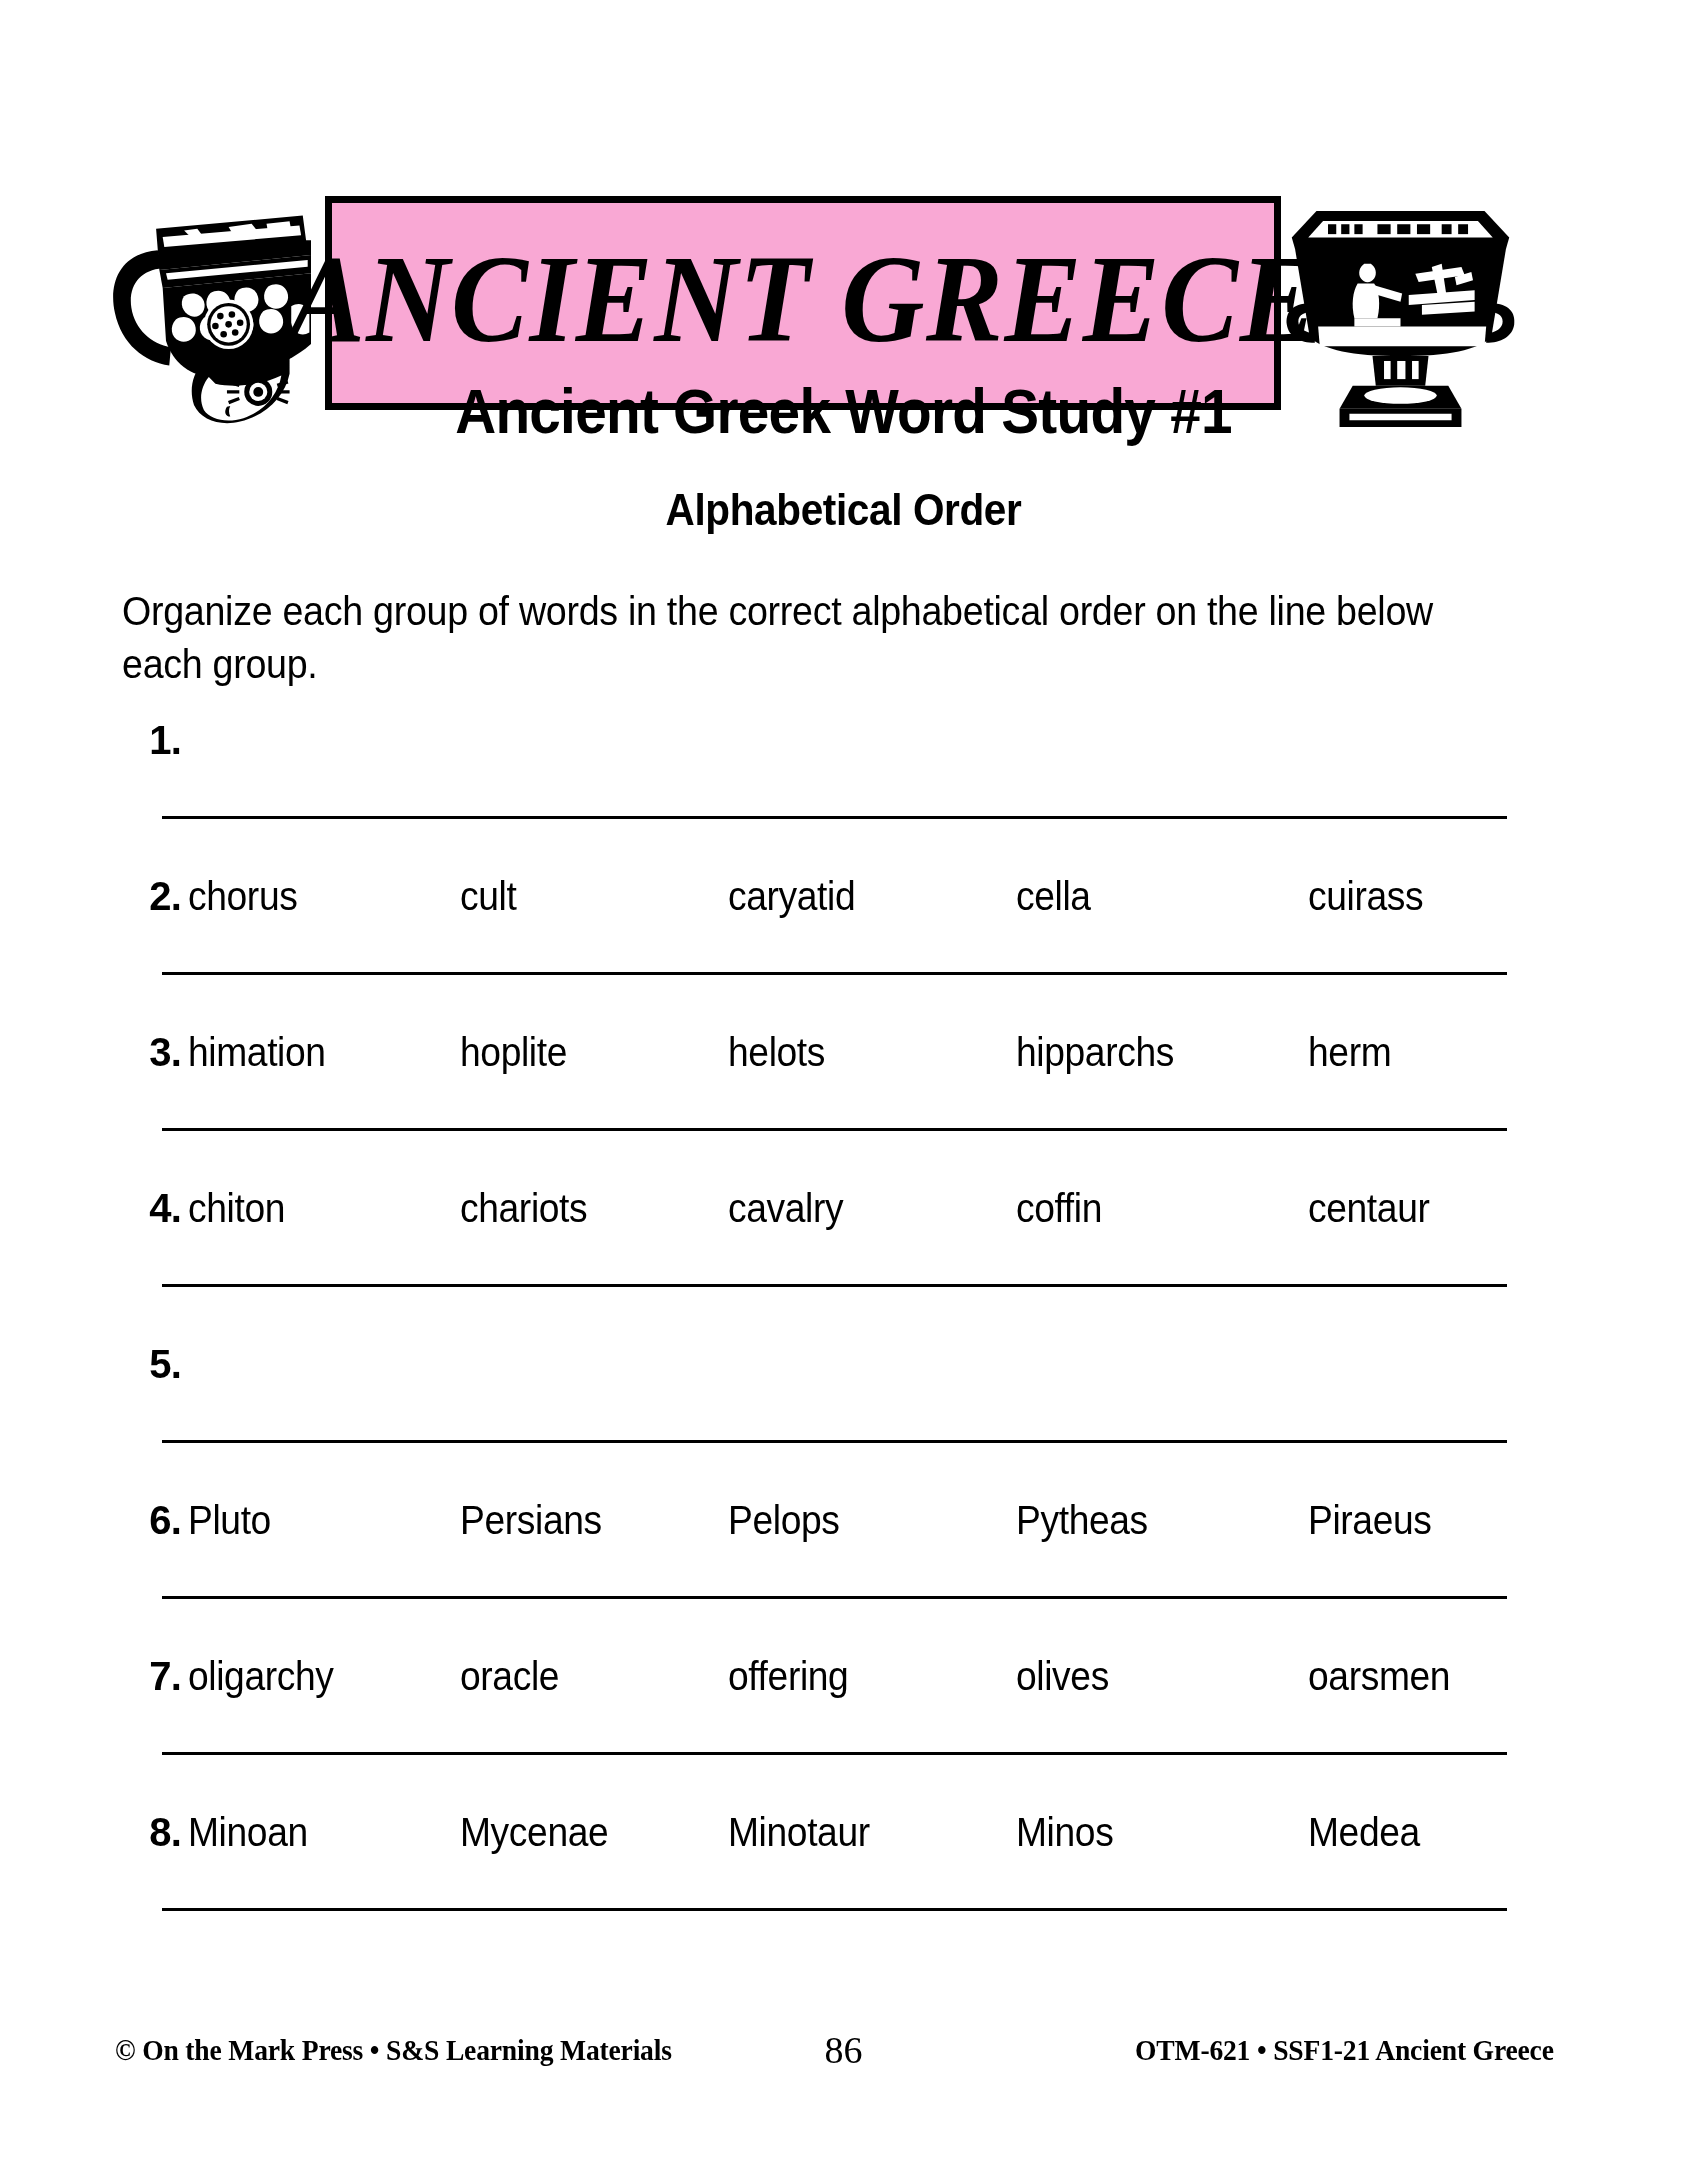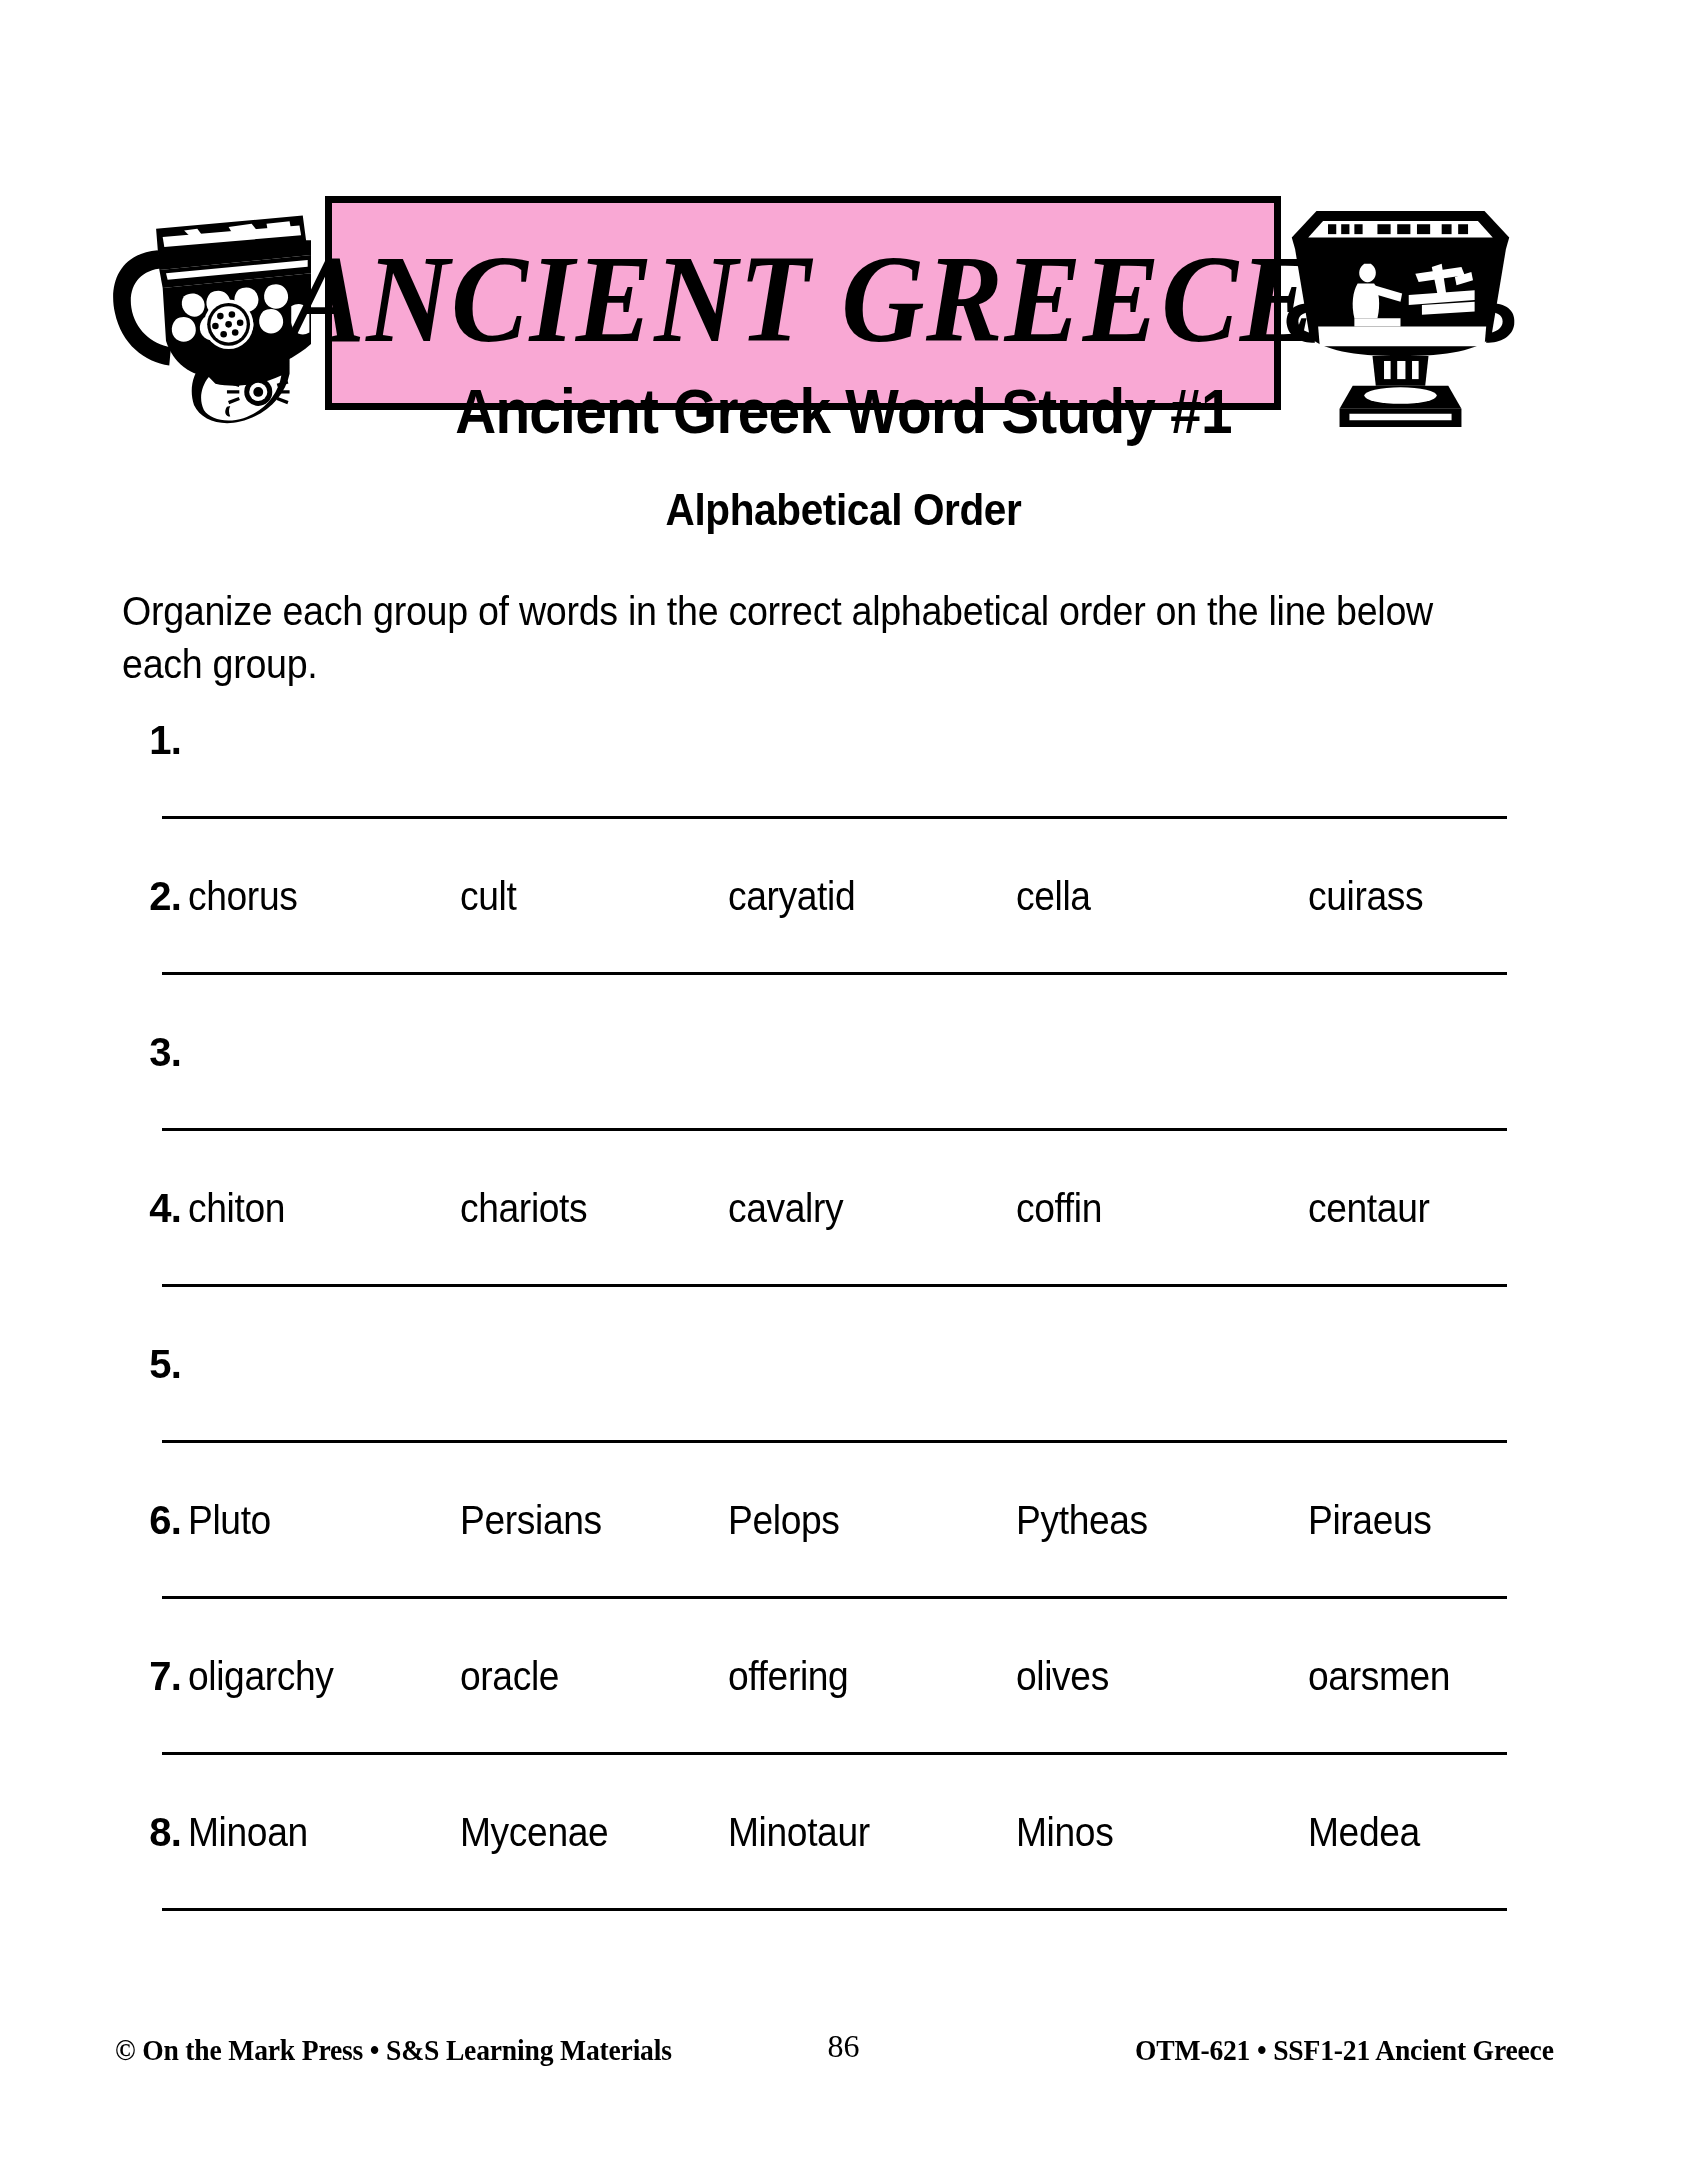--- a/index.html
+++ b/index.html
@@ -167,21 +167,21 @@
   }
   #footer-left   { left: 115px; }
   #footer-right  { left: 1135px; }
   #footer-page {
     position: absolute;
     left: 0;
     top: -5px;
     width: 1687px;
     text-align: center;
     font-family: "Liberation Serif", serif;
-    font-size: 32px;
+    font-size: 38px;
   }
 </style>
 </head>
 <body>
 
 <div id="header-banner">
 
   <svg class="vase" id="vase-left" viewBox="0 0 250 280">
     <g fill="#000">
 
@@ -296,20 +296,27 @@
         <span class="word c0">chorus</span>
         <span class="word c1">cult</span>
         <span class="word c2">caryatid</span>
         <span class="word c3">cella</span>
         <span class="word c4">cuirass</span>
       </div>
       <div class="answer-line"></div>
     </div>
     <div class="word-row">
       <div class="row-num">3.</div>
+      <div class="row-words">
+        <span class="word c0">himation</span>
+        <span class="word c1">hoplite</span>
+        <span class="word c2">helots</span>
+        <span class="word c3">hipparchs</span>
+        <span class="word c4">herm</span>
+      </div>
       <div class="answer-line"></div>
     </div>
     <div class="word-row">
       <div class="row-num">4.</div>
       <div class="row-words">
         <span class="word c0">chiton</span>
         <span class="word c1">chariots</span>
         <span class="word c2">cavalry</span>
         <span class="word c3">coffin</span>
         <span class="word c4">centaur</span>

